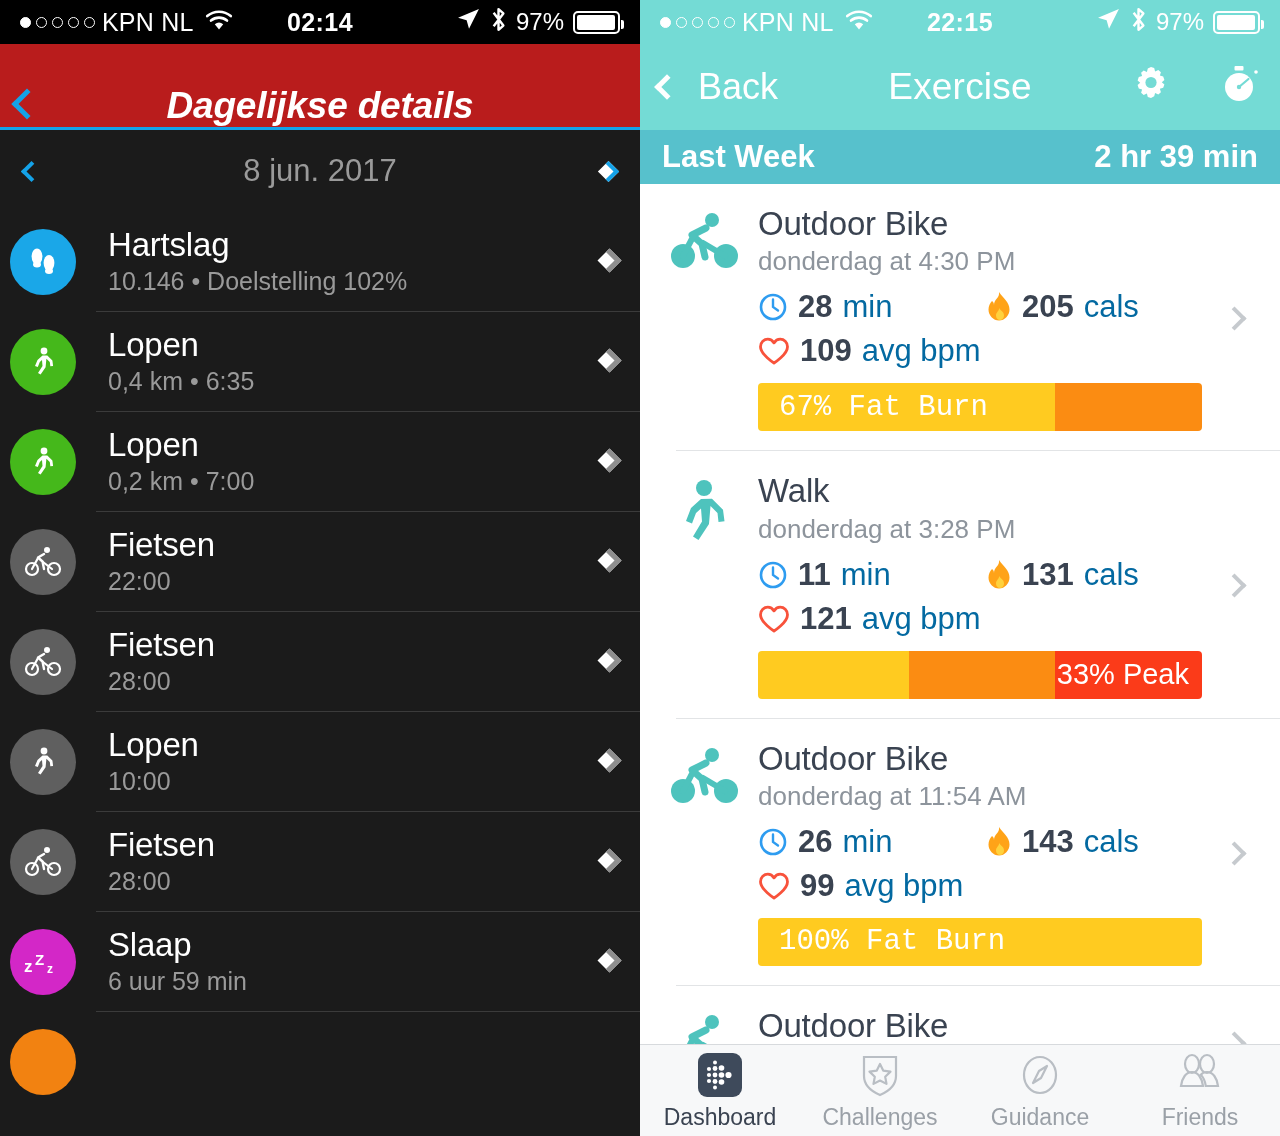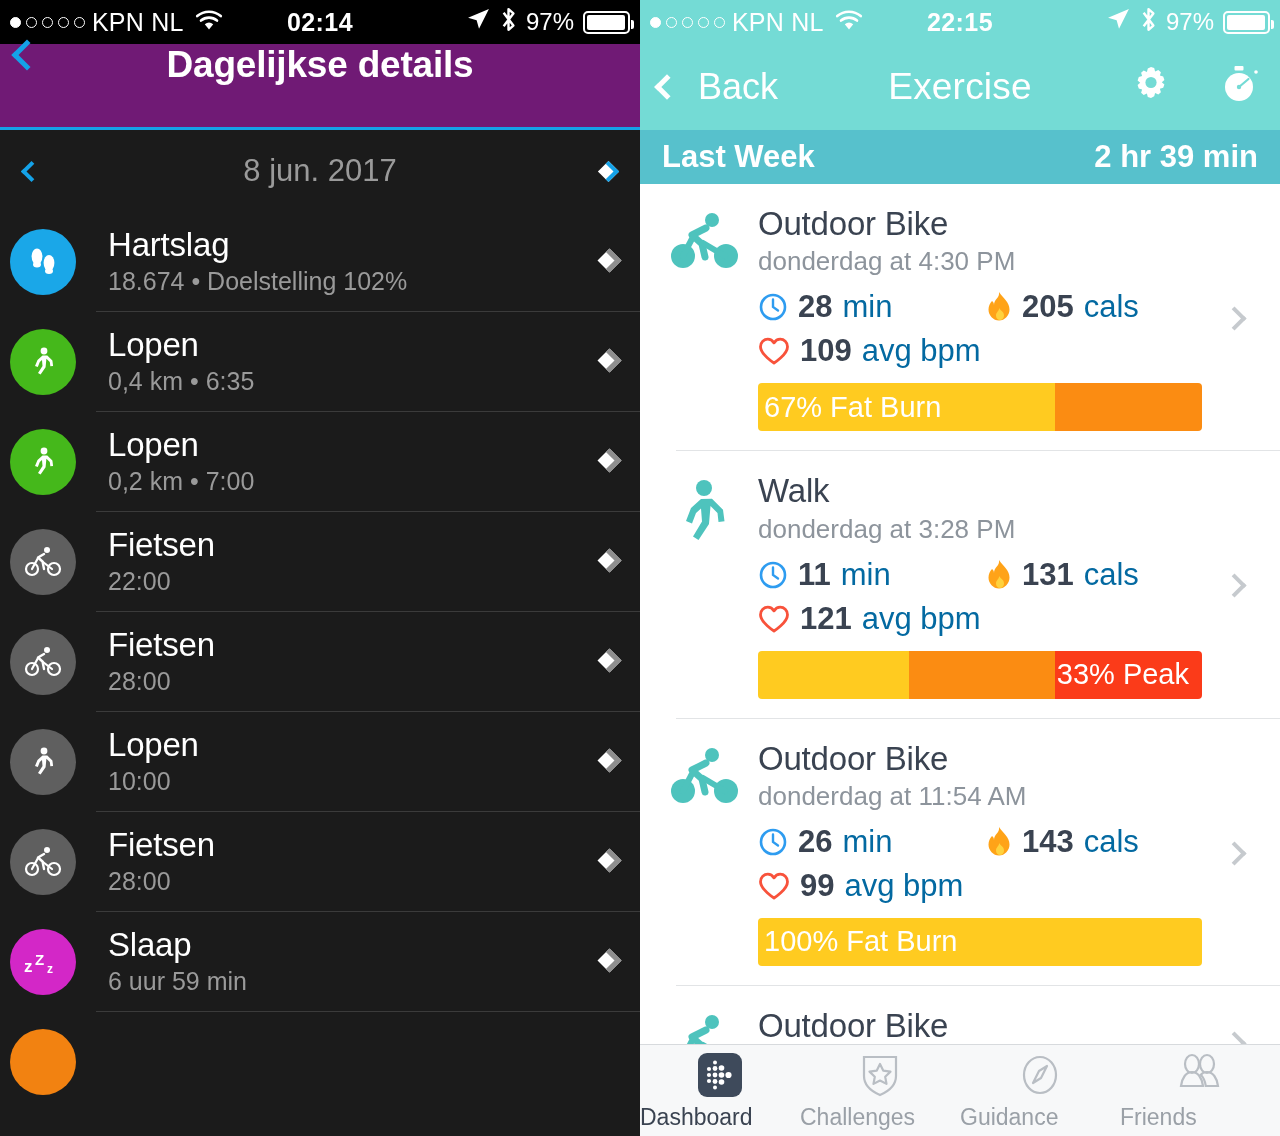--- a/index.html
+++ b/index.html
@@ -9,21 +9,21 @@
     font-family: "Liberation Sans", sans-serif;
     overflow: hidden;
   }
   .screens { display: flex; width: 1280px; height: 1136px; }
 
   
   .left { width: 640px; height: 1136px; background: #1b1b1b; position: relative; overflow: hidden; }
 
   .statusbar {
     height: 44px; background: #000; color: #fff;
-    display: flex; align-items: center; padding: 0 10px;
+    display: flex; align-items: center; padding: 0 20px;
     font-size: 25px; font-weight: 500; position: relative;
   }
   .sb-left { display: flex; align-items: center; gap: 7px; }
   .dots { display: flex; align-items: center; gap: 5px; }
   .dot { width: 11px; height: 11px; border-radius: 50%; border: 1.7px solid #fff; }
   .dot.full { background: #fff; }
   .carrier { font-size: 25px; letter-spacing: 0.2px; }
   .sb-center {
     position: absolute; left: 0; right: 0; text-align: center;
     font-size: 25px; font-weight: 700; letter-spacing: 0.4px; pointer-events: none;
@@ -34,22 +34,22 @@
     width: 47px; height: 23px; border: 2.4px solid #fff; border-radius: 5px;
     position: relative; padding: 2px;
   }
   .batt::after {
     content: ""; position: absolute; right: -6px; top: 7px;
     width: 3.5px; height: 9px; background: #fff; border-radius: 0 2px 2px 0;
   }
   .batt i { display: block; height: 100%; background: #fff; border-radius: 2px; }
 
   .navbar-dark {
-    height: 86px; background: #701a75; position: relative;
-    display: flex; align-items: flex-start; border-bottom: 3px solid #14a2e8;
+    height: 86px; background: #b91c1c; position: relative;
+    display: flex; align-items: flex-end; border-bottom: 3px solid #14a2e8; font-style: italic;
   }
   .navbar-dark .title {
     position: absolute; left: 0; right: 0; text-align: center;
     color: #fff; font-size: 37px; font-weight: 700; letter-spacing: -0.2px;
   }
   .back-chev-blue {
     margin-left: 16px; width: 34px; height: 34px; position: relative; z-index: 2; cursor: pointer;
   }
   .chev {
     display: inline-block; width: 17px; height: 17px;
@@ -134,32 +134,32 @@
   .stat .unit { font-size: 31px; color: #0369a1; }
   .stat.dur { width: 228px; }
   .zonebar {
     margin-top: 14px; height: 48px; border-radius: 4px; overflow: hidden;
     display: flex; width: 444px;
   }
   .zseg { height: 100%; display: flex; align-items: center; position: relative; }
   .zseg span {
     color: #fff; font-size: 29px; white-space: nowrap;
   }
-  .zseg.lbl-left span { padding-left: 6px; }
+  .zseg.lbl-left span { padding-left: 21px; font-family: Liberation Mono, monospace; }
   .zseg.lbl-right span { position: absolute; right: 13px; }
   .ex-chev { flex: 0 0 56px; display:flex; align-items:center; justify-content:center;
              color:#c6cace; align-self: center; cursor:pointer; }
   .ex-chev .chev { width: 17px; height: 17px; border-width: 4.5px; }
 
   .tabbar {
     position: absolute; left: 0; bottom: 0; width: 640px; height: 92px;
     background: #f7f8f9; border-top: 1px solid #d7dadd;
     display: flex; align-items: center;
   }
-  .tab { flex: 1; display: flex; flex-direction: column; gap: 5px; cursor: pointer; }
+  .tab { flex: 1; display: flex; flex-direction: column; align-items: center; gap: 5px; cursor: pointer; }
   .tab .tlabel { font-size: 23px; color: #9aa0a7; }
   .tab.active .tlabel { color: #3a4351; }
   .ticon { height: 48px; display: flex; align-items: center; justify-content: center; }
 </style>
 </head>
 <body>
 
 <div class="screens">
 
   <div class="left">
@@ -224,21 +224,21 @@
         <div class="dicon" style="background:#1aa7e8">
           <svg width="38" height="38" viewBox="0 0 38 38">
             <ellipse cx="13" cy="13.5" rx="5.4" ry="8" fill="#fff"></ellipse>
             <ellipse cx="13" cy="21.5" rx="4" ry="3" fill="#fff"></ellipse>
             <ellipse cx="25" cy="20" rx="5.4" ry="8" fill="#fff"></ellipse>
             <ellipse cx="25" cy="28" rx="4" ry="3" fill="#fff"></ellipse>
           </svg>
         </div>
         <div class="dtext">
           <div class="dtitle">Hartslag</div>
-          <div class="dsub">18.674 • Doelstelling 102%</div>
+          <div class="dsub">10.146 • Doelstelling 102%</div>
         </div>
         <div class="disc"><span class="chev right"></span></div>
       </div>
 
       <div class="drow">
         <div class="dicon" style="background:#45b81b">
           <svg width="36" height="36" viewBox="0 0 36 36">
               <circle cx="19" cy="7" r="3.4" fill="#fff"></circle>
               <path d="M17.5 11.5l-5 4.5-2.5 6 2.8 1 2-5 2.2-2 .5 6-4.5 7 2.6 1.6 5-7.4.8-8.5 3.4 3.2.5 4.4 2.8-.4-.7-5.5-5.1-5z" fill="#fff"></path>
             </svg>

